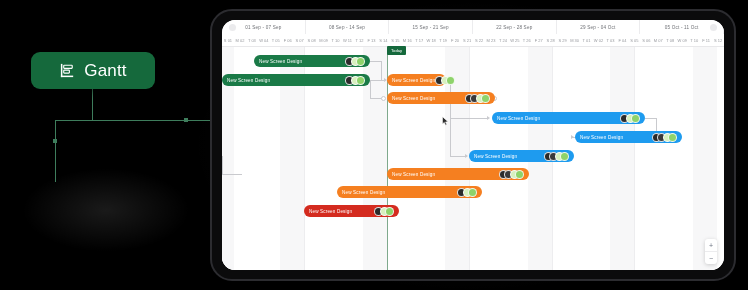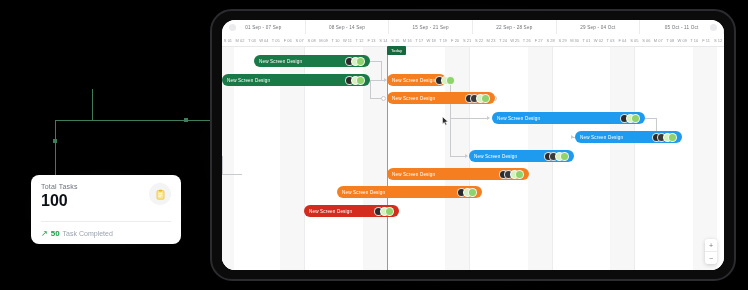--- a/index.html
+++ b/index.html
@@ -87,45 +87,33 @@
 <body>
 
 <div class="stage">
 
   <div class="conn" style="left:92px;top:89px;width:1px;height:32px;"></div>
   <div class="conn" style="left:55px;top:120px;width:170px;height:1px;"></div>
   <div class="conn" style="left:55px;top:120px;width:1px;height:62px;"></div>
   <div class="cdot" style="left:53px;top:139px;"></div>
   <div class="cdot" style="left:184px;top:118px;"></div>
 
+  <div class="gantt-pill">
+    <span class="gantt-ico">
+      <svg viewBox="0 0 18 18" width="17" height="17">
+        <rect x="2" y="2" width="1.6" height="14" fill="#ffffff"></rect>
+        <rect x="5" y="3.5" width="9" height="3.2" rx="0.6" fill="none" stroke="#ffffff" stroke-width="1.2"></rect>
+        <rect x="5" y="8.6" width="6" height="3.2" rx="0.6" fill="none" stroke="#ffffff" stroke-width="1.2"></rect>
+        <rect x="2" y="14.4" width="13" height="1.6" fill="#ffffff"></rect>
+      </svg>
+    </span>
+    <span class="lbl">Gantt</span>
+  </div>
 
   <div class="card-glow"></div>
-  <div class="stat-card">
-    <div class="stat-top">
-      <div>
-        <div class="stat-label">Total Tasks</div>
-        <div class="stat-value">100</div>
-      </div>
-      <div class="stat-iconwrap">
-        <svg viewBox="0 0 14 14" width="11" height="11">
-          <rect x="2.5" y="2" width="9" height="11" rx="1.4" fill="#fde68a" stroke="#f0b429" stroke-width=".8"></rect>
-          <rect x="5" y="1" width="4" height="2.2" rx=".7" fill="#f0b429"></rect>
-          <rect x="4.3" y="5.4" width="5" height=".9" fill="#ffffff"></rect>
-          <rect x="4.3" y="7.4" width="5" height=".9" fill="#ffffff"></rect>
-          <rect x="4.3" y="9.4" width="3.3" height=".9" fill="#ffffff"></rect>
-        </svg>
-      </div>
-    </div>
-    <div class="stat-div"></div>
-    <div class="stat-foot">
-      <span class="stat-arrow">↗</span>
-      <span class="stat-delta">50</span>
-      <span class="stat-cap">Task Completed</span>
-    </div>
-  </div>
 
   <div class="tab-glow"></div>
   <div class="tablet"></div>
 
   <div class="screen">
 
     <div class="g-head">
       <div class="hdr-dot"></div>
       <div class="hdr-dot2"></div>
       <div class="wk-row">

